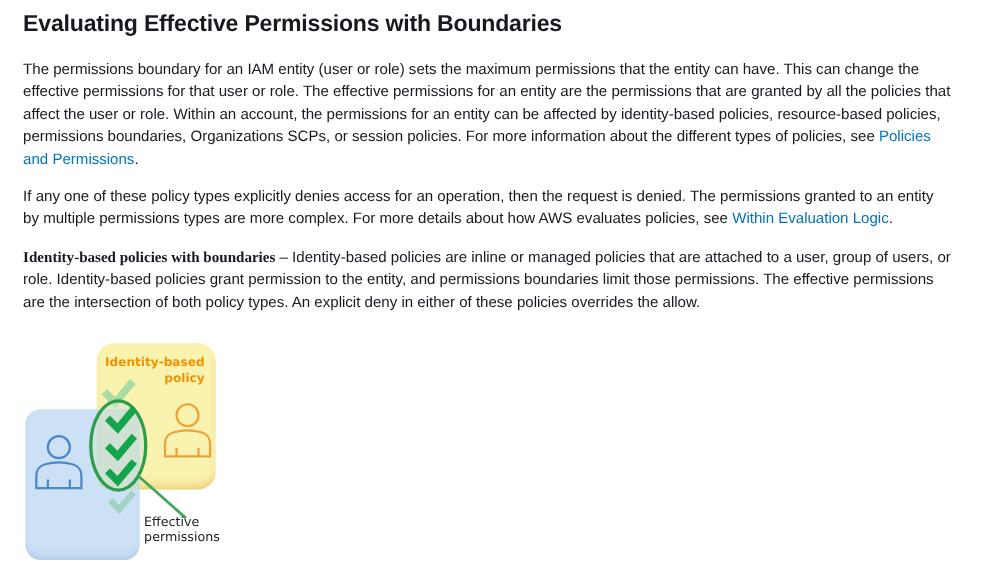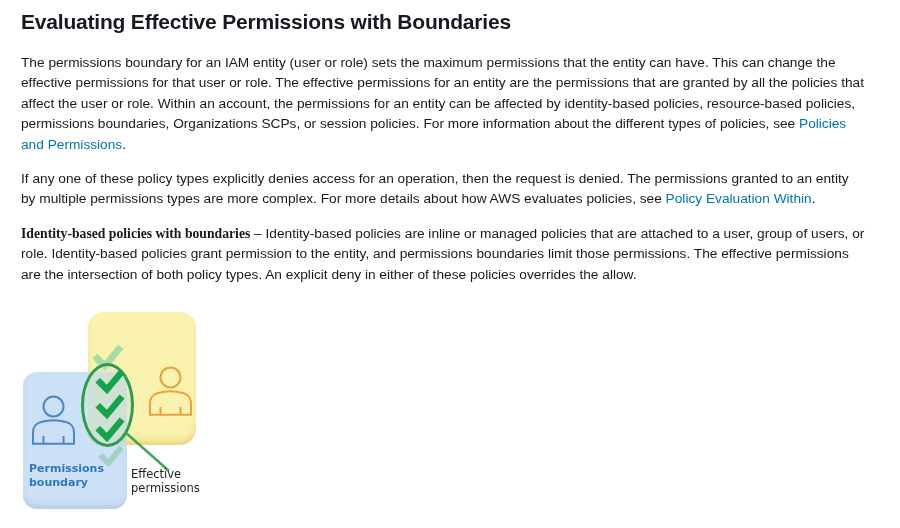--- a/index.html
+++ b/index.html
@@ -76,21 +76,21 @@
 
 <main>
 
   <h1>Evaluating Effective Permissions with Boundaries</h1>
 
   <p>
     <span>The permissions boundary for an IAM entity (user or role) sets the maximum permissions that the entity can have. This can change the effective permissions for that user or role. The effective permissions for an entity are the permissions that are granted by all the policies that affect the user or role. Within an account, the permissions for an entity can be affected by identity-based policies, resource-based policies, permissions boundaries, Organizations SCPs, or session policies. For more information about the different types of policies, see </span><a href="#">Policies and Permissions</a><span>.</span>
   </p>
 
   <p>
-    <span>If any one of these policy types explicitly denies access for an operation, then the request is denied. The permissions granted to an entity by multiple permissions types are more complex. For more details about how AWS evaluates policies, see </span><a href="#">Policy Evaluation Within</a><span>.</span>
+    <span>If any one of these policy types explicitly denies access for an operation, then the request is denied. The permissions granted to an entity by multiple permissions types are more complex. For more details about how AWS evaluates policies, see </span><a href="#">Within Evaluation Logic</a><span>.</span>
   </p>
 
   <p>
     <strong>Identity-based policies with boundaries</strong><span> – Identity-based policies are inline or managed policies that are attached to a user, group of users, or role. Identity-based policies grant permission to the entity, and permissions boundaries limit those permissions. The effective permissions are the intersection of both policy types. An explicit deny in either of these policies overrides the allow.</span>
   </p>
 
   <figure class="diagram" style="margin:22px 0 0 0;">
 
     <div class="box box-identity"></div>
     <div class="box box-boundary"></div>
@@ -129,18 +129,18 @@
       <path d="M5 12.5 L12 19.5 L25 4" fill="none" stroke-width="6.5" stroke-linecap="square"></path>
     </svg>
     <svg class="abs check-bold" style="left:74px;top:111px;" width="30" height="24" viewBox="0 0 30 24">
       <path d="M5 12.5 L12 19.5 L25 4" fill="none" stroke-width="6.5" stroke-linecap="square"></path>
     </svg>
 
     <svg class="abs pointer" style="left:100px;top:120px;" width="56" height="50" viewBox="0 0 56 50">
       <line x1="4" y1="5" x2="48" y2="44" stroke-width="2.5"></line>
     </svg>
 
-    <figcaption class="dlabel label-boundary">Permissions boundary</figcaption>
+    <figcaption class="dlabel label-identity">Identity-based policy</figcaption>
     <figcaption class="dlabel label-effective">Effective permissions</figcaption>
 
   </figure>
 
 </main>
 
 </body></html>

